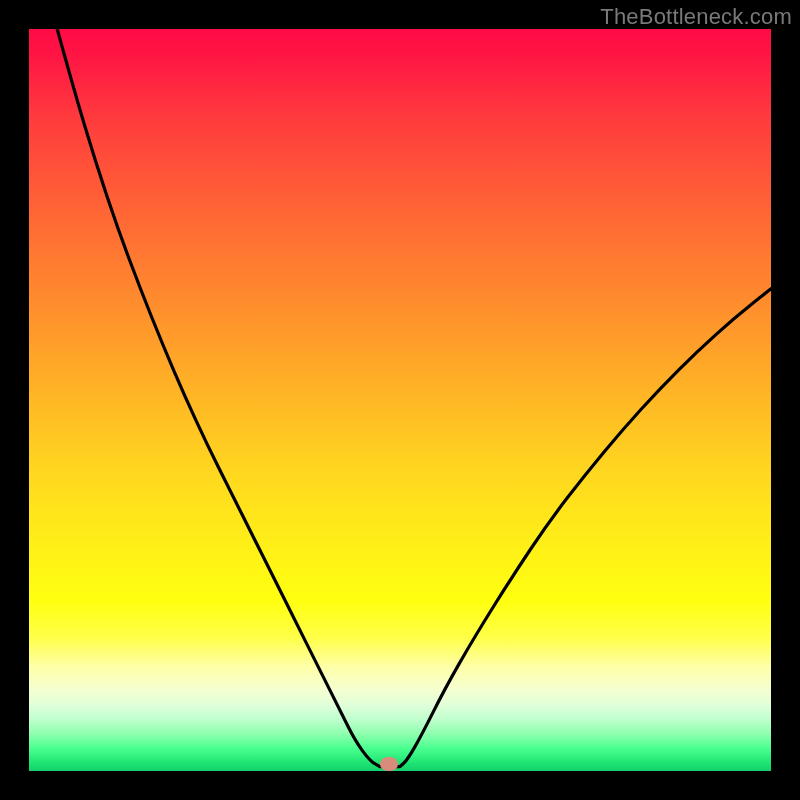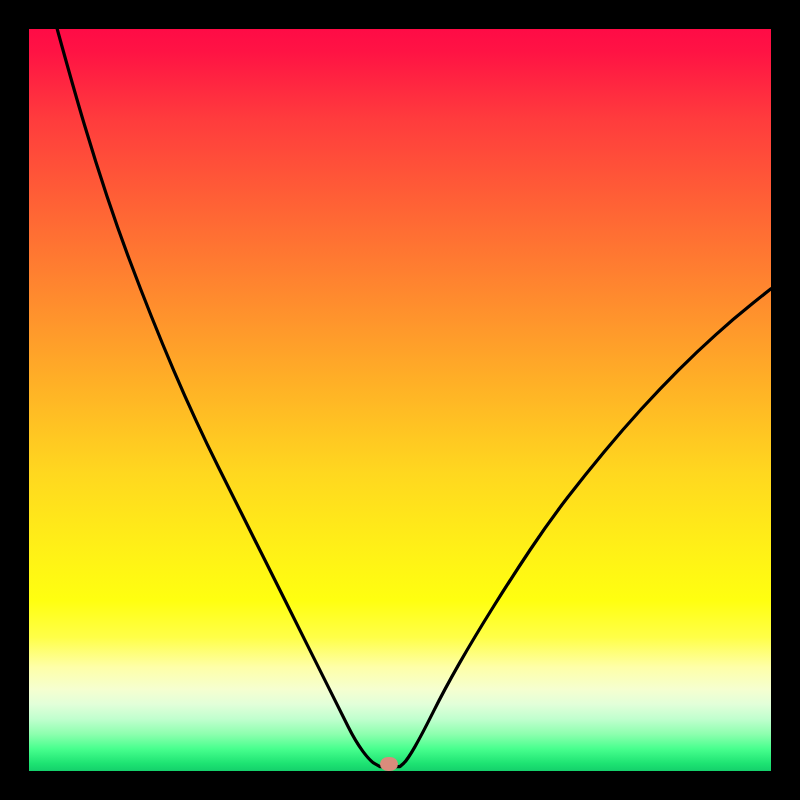--- a/index.html
+++ b/index.html
@@ -81,13 +81,14 @@
   <div class="plot">
     <div class="gradient"></div>
 
     <svg class="curve" viewBox="0 0 742 742" preserveAspectRatio="none">
       <path d="M 28.20 0.00 Q 44.52 59.36 55.65 96.46 Q 66.78 133.56 77.91 166.95 Q 89.04 200.34 100.17 230.02 Q 111.30 259.70 122.43 287.52 Q 133.56 315.35 144.69 341.32 Q 155.82 367.29 166.95 391.40 Q 178.08 415.52 189.21 437.78 Q 200.34 460.04 211.47 482.30 Q 222.60 504.56 233.73 526.82 Q 244.86 549.08 255.99 571.34 Q 267.12 593.60 278.25 615.86 Q 289.38 638.12 300.51 660.38 Q 311.64 682.64 319.06 697.48 Q 326.48 712.32 333.90 722.34 Q 341.32 732.35 346.14 734.95 Q 350.97 737.55 350.97 737.55 Q 350.97 737.55 360.98 737.55 Q 371.00 737.55 371.00 737.55 Q 371.00 737.55 374.71 734.21 Q 378.42 730.87 385.84 717.88 Q 393.26 704.90 404.39 682.64 Q 415.52 660.38 430.36 634.41 Q 445.20 608.44 463.75 578.76 Q 482.30 549.08 500.85 521.25 Q 519.40 493.43 537.95 469.31 Q 556.50 445.20 575.05 422.94 Q 593.60 400.68 612.15 380.27 Q 630.70 359.87 649.25 341.32 Q 667.80 322.77 686.35 306.08 Q 704.90 289.38 723.45 274.54 L 742.00 259.70" fill="none" stroke="#000" stroke-width="3.2" stroke-linecap="round" stroke-linejoin="round"></path>
     </svg>
 
     <div class="marker" style="left: 48.5%; top: 99.1%;"></div>
   </div>
 
+  <div class="watermark">TheBottleneck.com</div>
 </div>
 
 </body></html>

